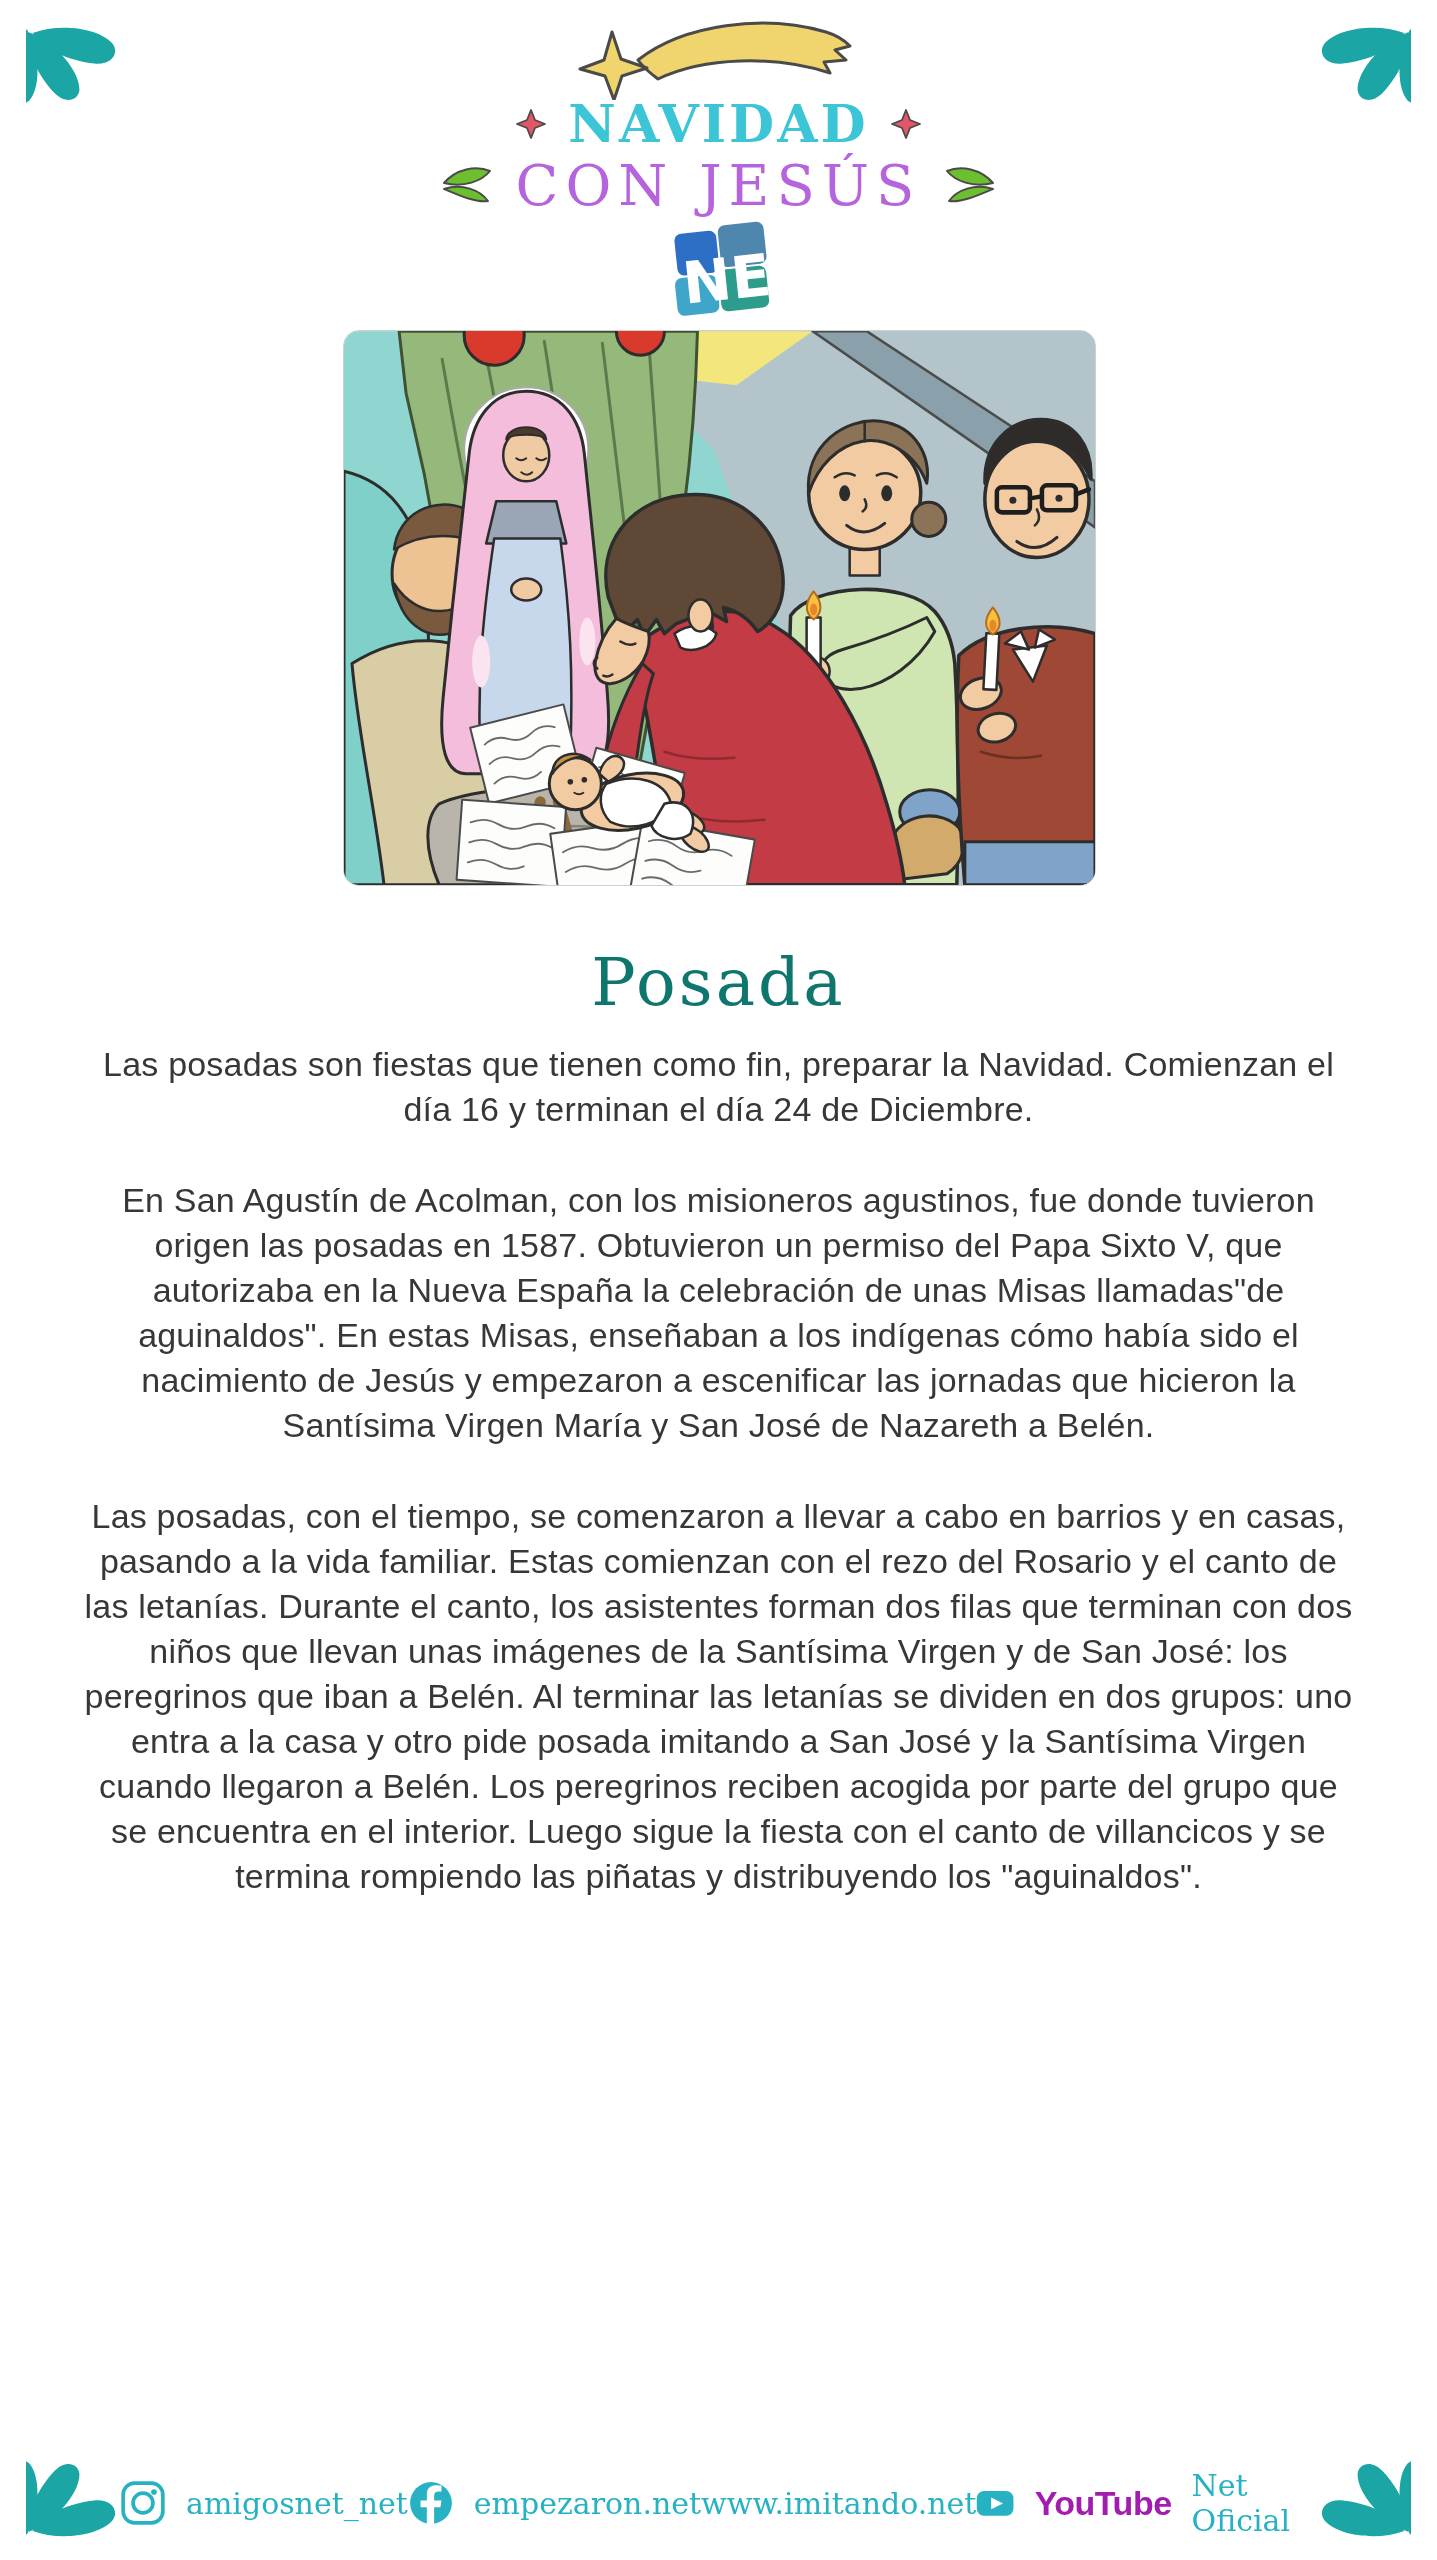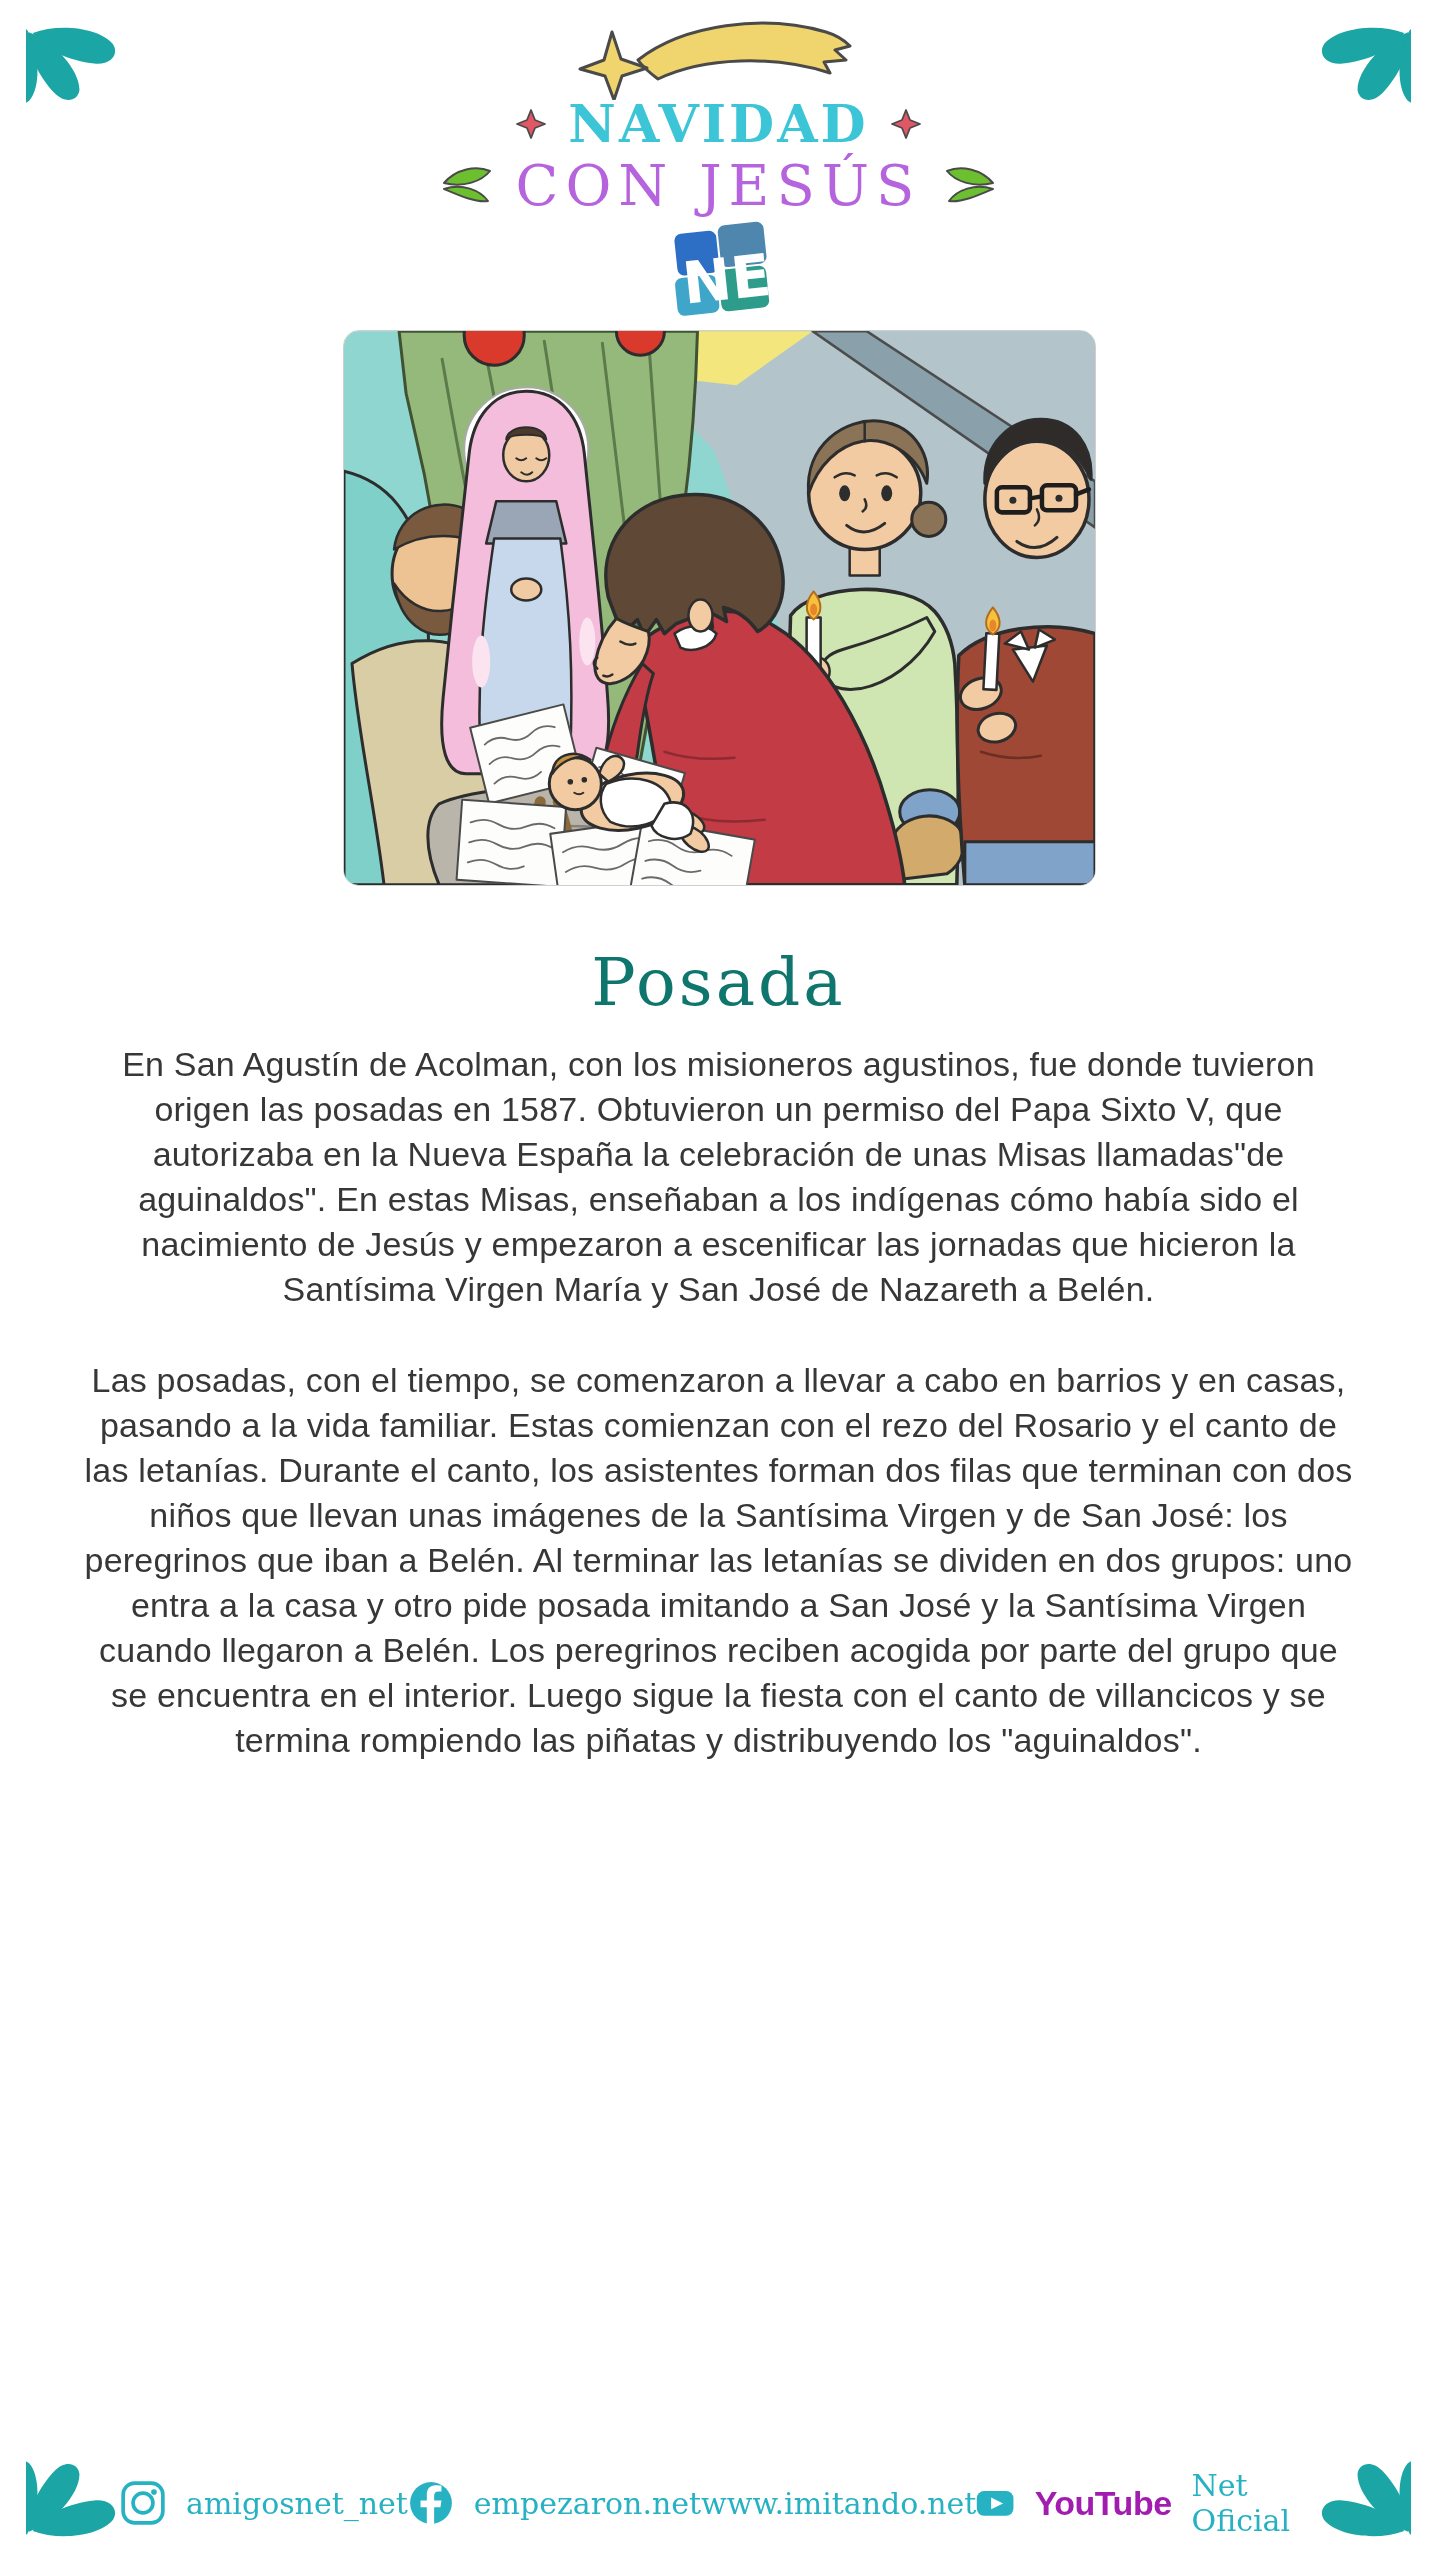--- a/index.html
+++ b/index.html
@@ -279,20 +279,21 @@
       <circle cx="226" cy="450" r="2.8" fill="#2d2d2d" stroke="none"></circle>
       <circle cx="240" cy="448" r="2.8" fill="#2d2d2d" stroke="none"></circle>
       <path d="M230,461 q5,3 9,0" fill="none" stroke-width="2"></path>
     </g>
   </svg>
 </div>
 
 <div class="abs page-title">Posada</div>
 
 <div class="abs content">
+  <p>Las posadas son fiestas que tienen como fin, preparar la Navidad. Comienzan el día 16 y terminan el día 24 de Diciembre.</p>
   <p>En San Agustín de Acolman, con los misioneros agustinos, fue donde tuvieron origen las posadas en 1587. Obtuvieron un permiso del Papa Sixto V, que autorizaba en la Nueva España la celebración de unas Misas llamadas"de aguinaldos". En estas Misas, enseñaban a los indígenas cómo había sido el nacimiento de Jesús y empezaron a escenificar las jornadas que hicieron la Santísima Virgen María y San José de Nazareth a Belén.</p>
   <p>Las posadas, con el tiempo, se comenzaron a llevar a cabo en barrios y en casas, pasando a la vida familiar. Estas comienzan con el rezo del Rosario y el canto de las letanías. Durante el canto, los asistentes forman dos filas que terminan con dos niños que llevan unas imágenes de la Santísima Virgen y de San José: los peregrinos que iban a Belén. Al terminar las letanías se dividen en dos grupos: uno entra a la casa y otro pide posada imitando a San José y la Santísima Virgen cuando llegaron a Belén. Los peregrinos reciben acogida por parte del grupo que se encuentra en el interior. Luego sigue la fiesta con el canto de villancicos y se termina rompiendo las piñatas y distribuyendo los "aguinaldos".</p>
 </div>
 
 <div class="abs footer">
   <div class="social">
     <svg width="46" height="46" viewBox="0 0 44 44">
       <rect x="3" y="3" width="38" height="38" rx="11" fill="none" stroke="#27b2c3" stroke-width="3.5"></rect>
       <circle cx="22" cy="22" r="9.5" fill="none" stroke="#27b2c3" stroke-width="3.5"></circle>
       <circle cx="32.5" cy="11.5" r="2.7" fill="#27b2c3"></circle>

